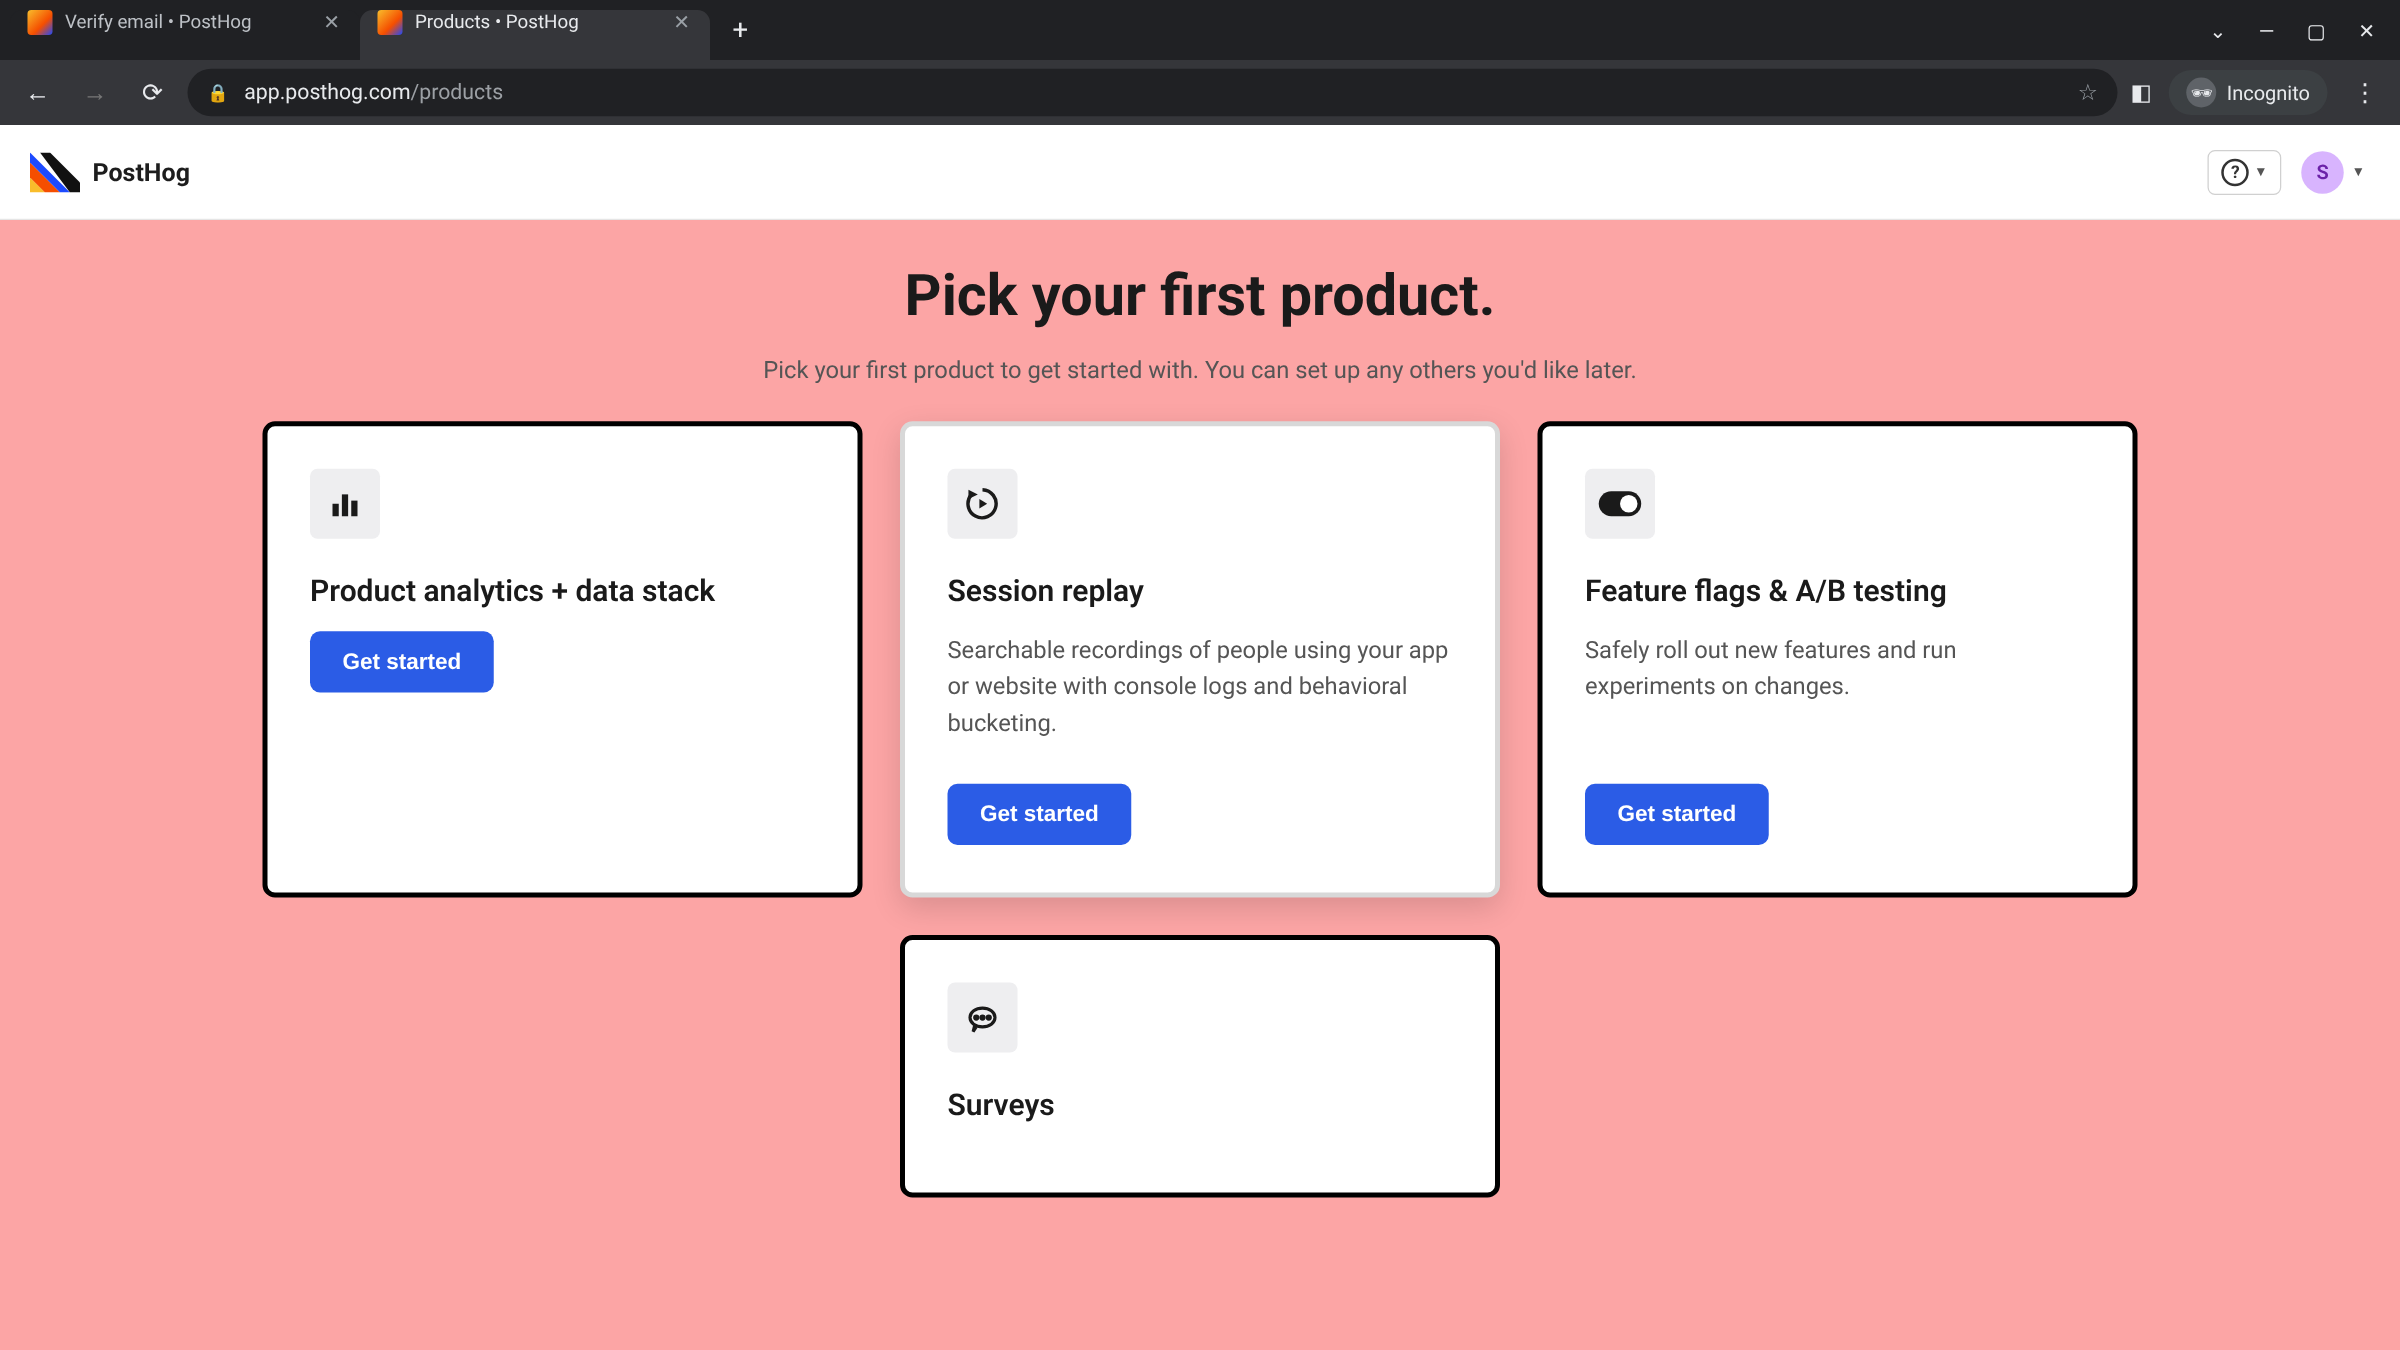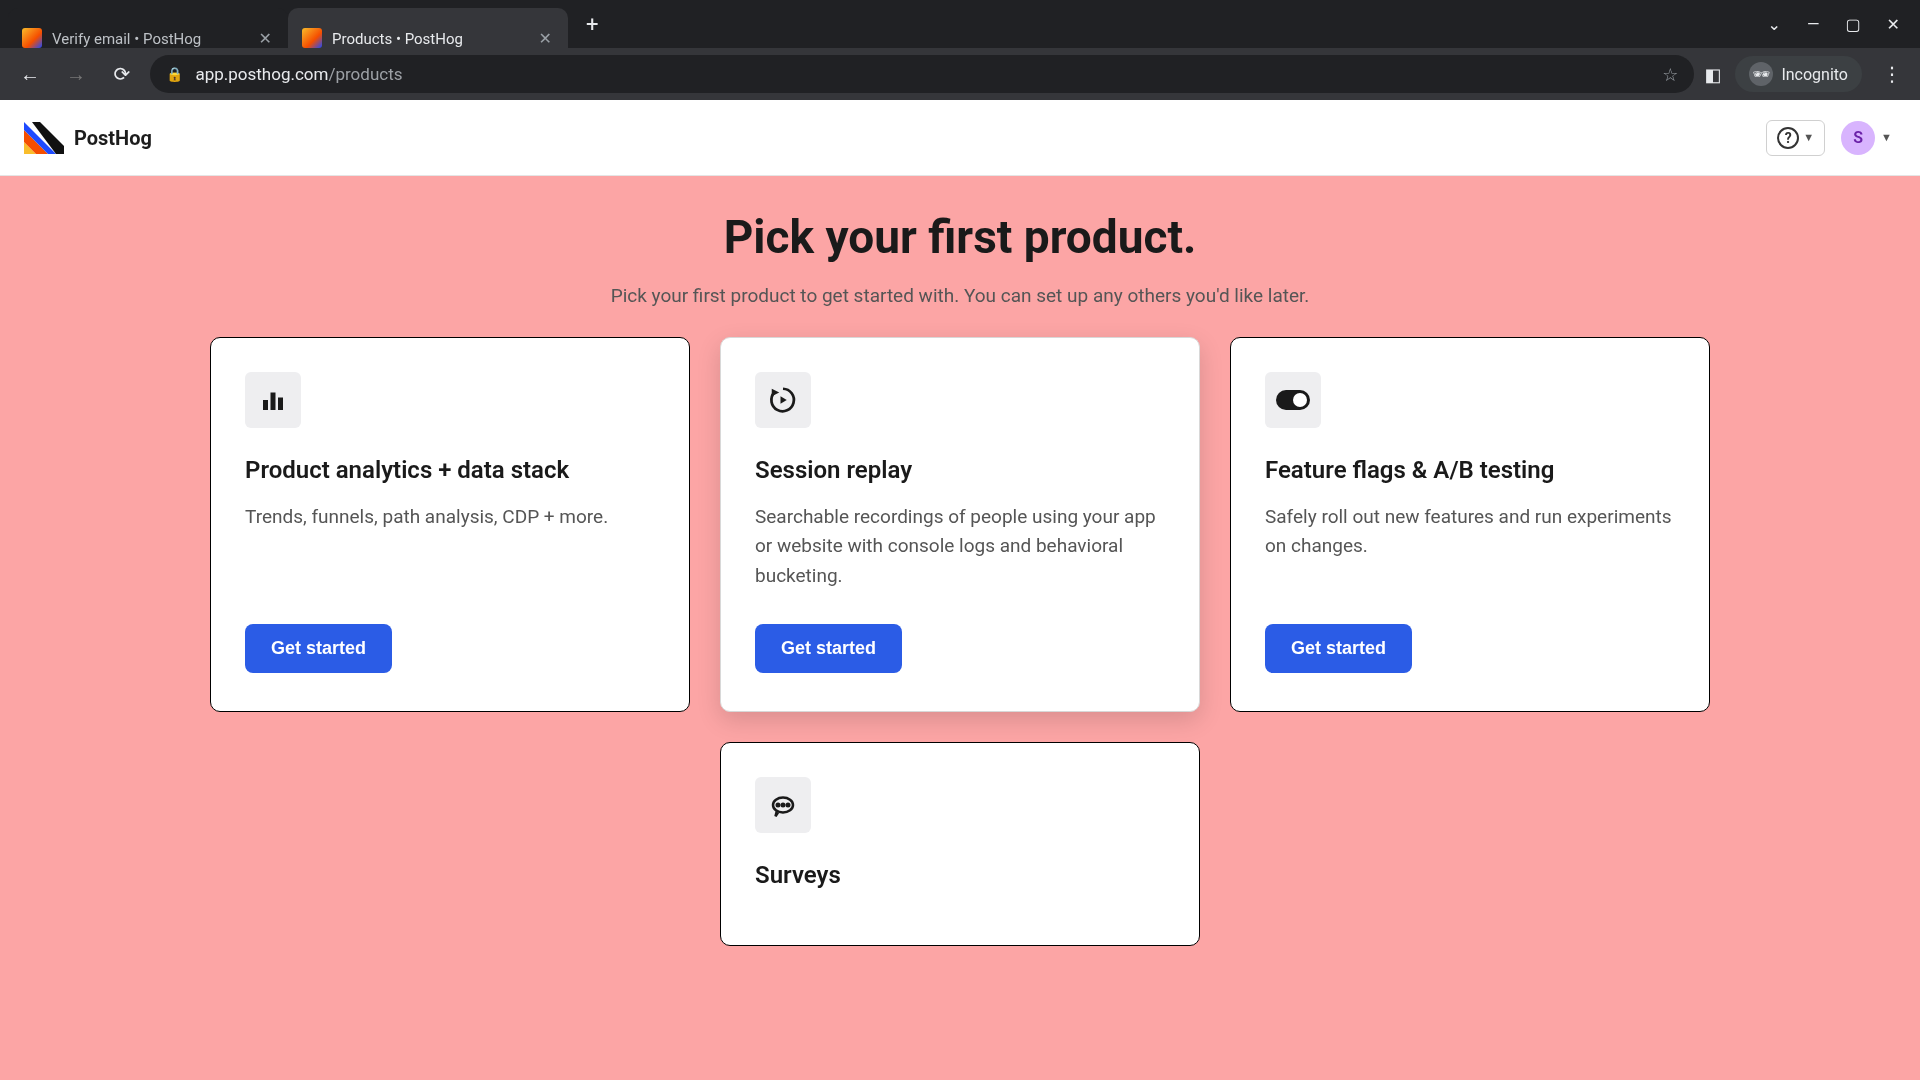--- a/index.html
+++ b/index.html
@@ -18,21 +18,21 @@
     align-items: center;
     padding: 0 8px;
   }
   .tabs-area {
     display: flex;
     align-items: center;
     flex: 1;
   }
   .tab {
     display: flex;
-    align-items: flex-end;
+    align-items: flex-start;
     gap: 10px;
     height: 40px;
     padding: 0 14px;
     margin-top: 8px;
     border-radius: 10px 10px 0 0;
     color: #e8eaed;
     font-size: 15px;
     min-width: 280px;
     max-width: 320px;
     position: relative;
@@ -172,21 +172,21 @@
   }
   .card-grid {
     display: grid;
     grid-template-columns: repeat(3, 480px);
     gap: 30px;
     justify-content: center;
     padding: 0 40px 80px 40px;
   }
   .card {
     background: #fff;
-    border: 1px solid #000000;
+    border: 4px solid #000000;
     border-radius: 10px;
     padding: 34px 34px 38px 34px;
     display: flex;
     flex-direction: column;
   }
   .card.hovered {
     box-shadow: 0 8px 24px rgba(0,0,0,0.14);
     border-color: #d8d8d8;
   }
   .card-icon {
@@ -311,21 +311,20 @@
 
       <div class="card">
         <div class="card-icon">
           <svg viewBox="0 0 24 24" fill="currentColor">
               <rect x="4" y="12" width="4" height="8"></rect>
               <rect x="10" y="6" width="4" height="14"></rect>
               <rect x="16" y="10" width="4" height="10"></rect>
             </svg>
         </div>
         <div class="card-title">Product analytics + data stack</div>
-        <div class="card-desc">Trends, funnels, path analysis, CDP + more.</div>
         <button class="btn-primary">Get started</button>
       </div>
 
       <div class="card hovered" style="position:relative;">
         <div class="card-icon">
           <svg viewBox="0 0 24 24" fill="none" stroke="currentColor" stroke-width="2.2">
             <path d="M12 3 A9 9 0 1 1 5 6"></path>
             <polygon points="3,3 3,9 9,6" fill="currentColor" stroke="none"></polygon>
             <polygon points="10,9 10,15 15,12" fill="currentColor" stroke="none"></polygon>
           </svg>

